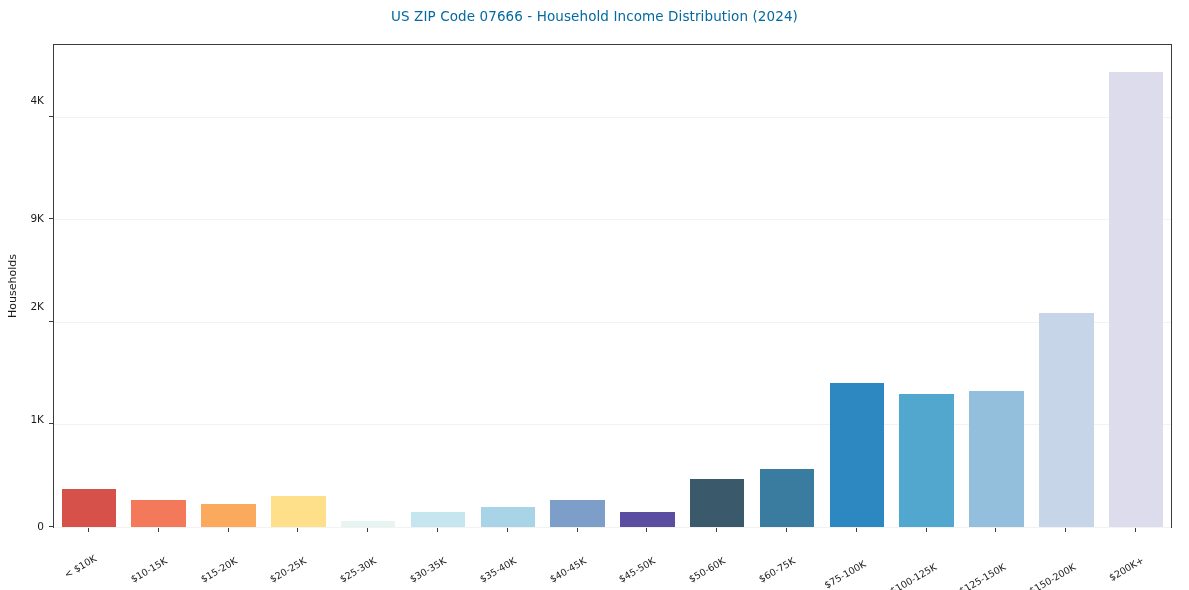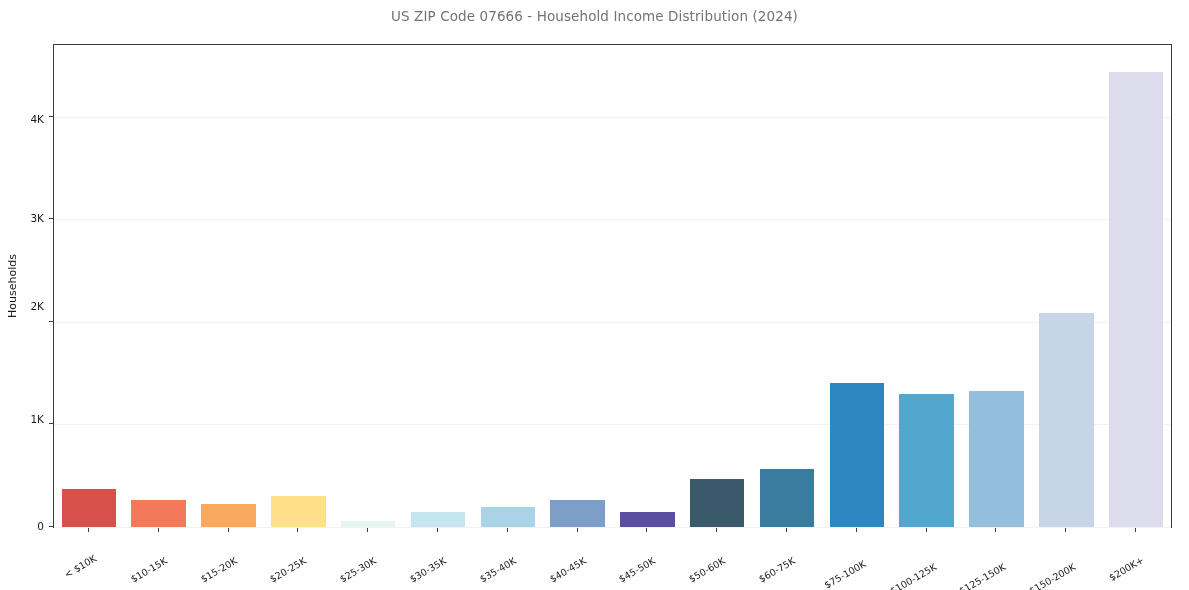--- a/index.html
+++ b/index.html
@@ -19,21 +19,21 @@
     height: 590px;
     background: #ffffff;
   }
   #chart-title {
     position: absolute;
     left: 0;
     top: 8px;
     width: 1189px;
     text-align: center;
     font-size: 13.5px;
-    color: #737373;
+    color: #0369a1;
     letter-spacing: 0.1px;
   }
   
   #plot-area {
     position: absolute;
     left: 53px;
     top: 44px;
     width: 1119px;
     height: 484px;
     border: 1px solid #3b3b3b;
@@ -132,23 +132,23 @@
   <div id="chart-title">US ZIP Code 07666 - Household Income Distribution (2024)</div>
 
   <div id="y-axis">
     <div id="y-axis-label">Households</div>
   <div class="ytick-label" style="top: 482px;">0</div>
       <div class="ytick-mark" style="top: 482px;"></div>
       <div class="ytick-label" style="top: 375px;">1K</div>
       <div class="ytick-mark" style="top: 379.447px;"></div>
       <div class="ytick-label" style="top: 262px;">2K</div>
       <div class="ytick-mark" style="top: 276.894px;"></div>
-      <div class="ytick-label" style="top: 174.34px;">3K</div>
+      <div class="ytick-label" style="top: 174.34px;">9K</div>
       <div class="ytick-mark" style="top: 174.34px;"></div>
-      <div class="ytick-label" style="top: 75px; margin-left: 32px;">4K</div>
+      <div class="ytick-label" style="top: 56px; margin-left: 32px;">4K</div>
       <div class="ytick-mark" style="top: 71.7872px;"></div>
     </div>
 
   <div id="plot-area">
     <div id="grid">
         <div class="gridline" style="top: 482px;"></div>
         <div class="gridline" style="top: 379.447px;"></div>
         <div class="gridline" style="top: 276.894px;"></div>
         <div class="gridline" style="top: 174.34px;"></div>
         <div class="gridline" style="top: 71.7872px;"></div>

